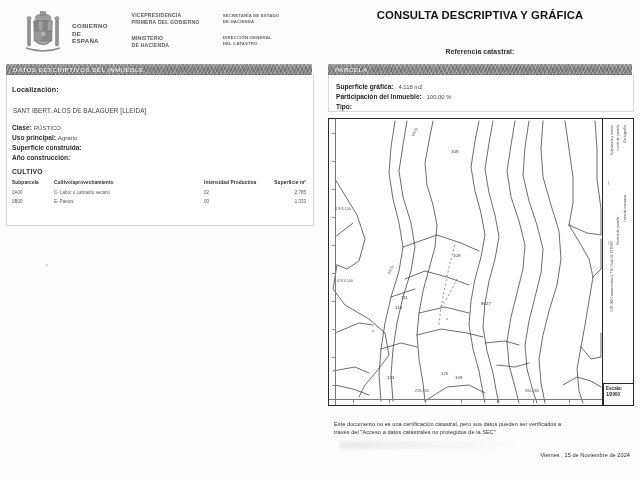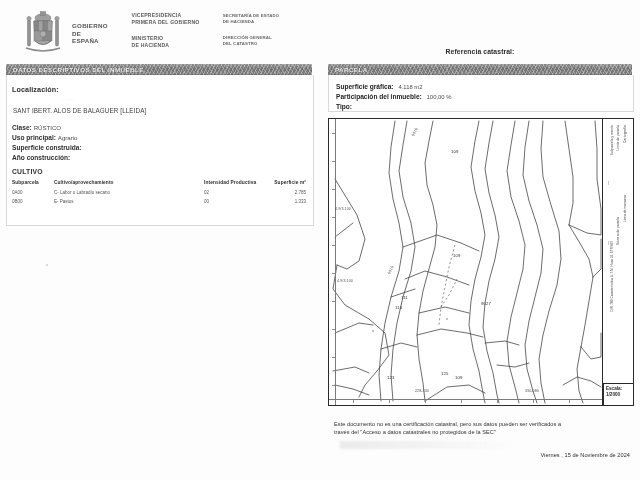--- a/index.html
+++ b/index.html
@@ -418,20 +418,21 @@
         <div class="c-sup">1.333</div>
       </div>
     </div>
 
     <div class="dot-left"></div>
   </div>
 
   <div class="right-col">
 
     <div class="doc-title">
+      <div>CONSULTA DESCRIPTIVA Y GRÁFICA</div>
     </div>
 
     <div class="ref-cat">Referencia catastral:</div>
 
     <div class="band band-right">
       <span class="band-label">PARCELA</span>
     </div>
     <div class="panel-right-body"></div>
 
     <div class="pfield p-sup">

